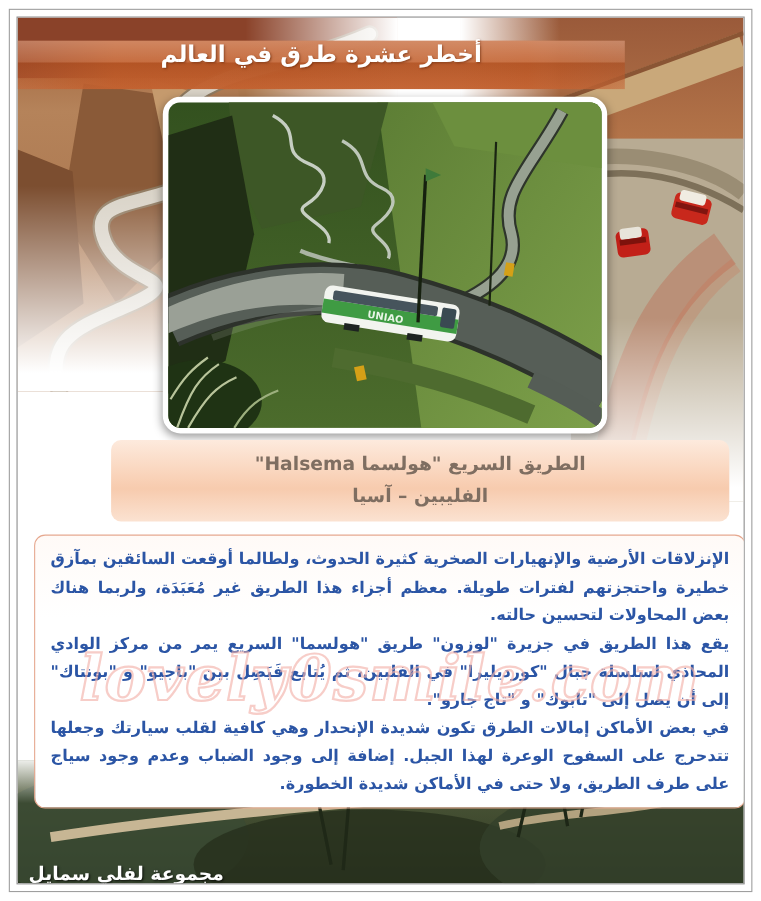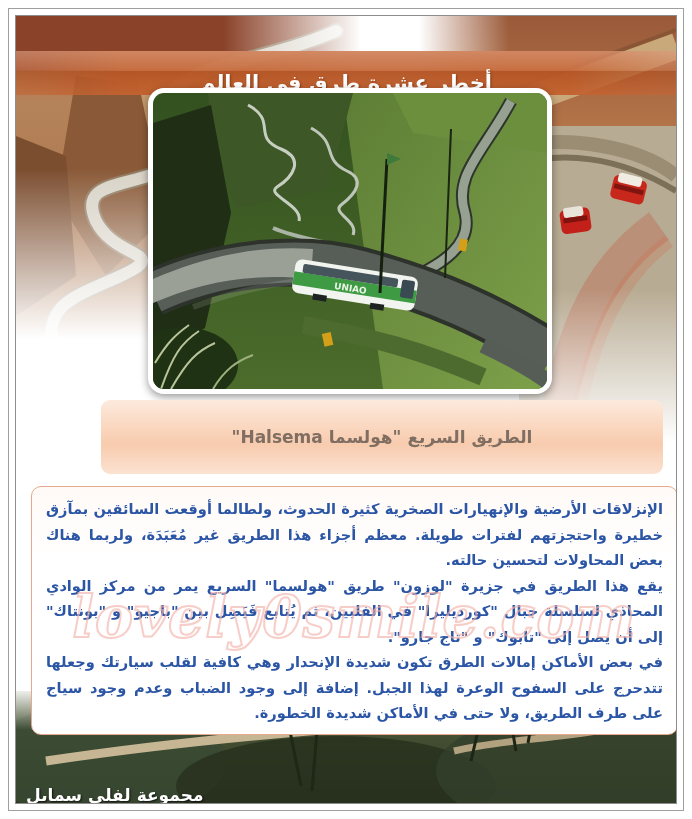--- a/index.html
+++ b/index.html
@@ -6,25 +6,25 @@
   body{width:692px;height:819px;position:relative;font-family:"DejaVu Sans",sans-serif;overflow:hidden;}
   .page-card{position:absolute;left:8px;top:8px;width:674px;height:801px;border:1px solid #9f9f9f;background:#ffffff;}
   .collage{position:absolute;left:6px;top:6px;width:660px;height:787px;border:1px solid #8d8d8d;background:#ffffff;overflow:hidden;}
 
   
   .bg-left{position:absolute;left:0;top:0;width:345px;height:340px;}
   .bg-right{position:absolute;right:0;top:0;width:257px;height:440px;}
   .bg-bottom{position:absolute;left:0;bottom:0;width:660px;height:112px;}
 
   
-  .banner{position:absolute;left:0;top:21px;width:660px;height:44px;
+  .banner{position:absolute;left:0;top:21px;width:552px;height:44px;
     background-image:
       linear-gradient(to bottom, rgba(255,255,255,0.25) 0%, rgba(255,255,255,0.10) 44%, rgba(120,40,5,0.18) 46%, rgba(255,255,255,0.02) 100%),
       linear-gradient(to right, rgba(197,96,47,0.55) 0%, rgba(194,95,44,0.97) 16%, rgba(194,95,44,0.97) 84%, rgba(197,96,47,0.55) 100%);
-    display:flex;align-items:flex-end;justify-content:center;margin-top:14px;}
+    display:flex;align-items:flex-start;justify-content:center;}
   .banner-title{color:#ffffff;font-size:21px;font-weight:bold;direction:rtl;text-shadow:1px 1px 2px rgba(90,30,0,0.55);letter-spacing:0.5px;}
 
   
   .photo-frame{position:absolute;left:132px;top:72px;width:394px;height:296px;background:#ffffff;border:5px solid #ffffff;border-radius:16px;box-shadow:0 3px 9px rgba(0,0,0,0.4);}
   .photo-frame svg{display:block;border-radius:11px;}
 
   
   .subtitle-band{position:absolute;left:85px;top:384px;width:562px;height:74px;border-radius:9px;
     background:linear-gradient(to bottom,#fdeadd 0%,#f9d2b8 46%,#f7cbae 60%,#fbe2d1 100%);
     display:flex;flex-direction:column;align-items:center;justify-content:center;gap:4px;}
@@ -193,20 +193,21 @@
         <rect x="170" y="240" width="9" height="13" fill="#d4a017" transform="rotate(-12 174 246)"></rect>
         <rect x="306" y="146" width="8" height="12" fill="#d4a017" transform="rotate(10 310 152)"></rect>
         <ellipse cx="30" cy="272" rx="55" ry="38" fill="#1f3314"></ellipse>
         <path d="M 8,296 C 20,262 28,250 46,238 M 18,296 C 34,268 44,258 62,250 M 2,270 C 14,250 22,242 36,232" stroke="#b8c49a" stroke-width="2" fill="none"></path>
         <path d="M 60,296 C 72,276 84,268 100,262" stroke="#9db07e" stroke-width="2" fill="none"></path>
       </svg>
     </div>
 
     <div class="subtitle-band">
       <div class="subtitle-line">الطريق السريع "هولسما Halsema"</div>
+      <div class="subtitle-line">الفليبين – آسيا</div>
     </div>
 
     <div class="text-panel">
       <p>الإنزلاقات الأرضية والإنهيارات الصخرية كثيرة الحدوث، ولطالما أوقعت السائقين بمآزق خطيرة واحتجزتهم لفترات طويلة. معظم أجزاء هذا الطريق غير مُعَبَدَة، ولربما هناك بعض المحاولات لتحسين حالته.</p>
       <p>يقع هذا الطريق في جزيرة "لوزون" طريق "هولسما" السريع يمر من مركز الوادي المحاذي لسلسلة جبال "كورديليرا" في الفلبين، ثم يُتابع فَيَصِل بين "باجيو" و "بونتاك" إلى أن يصل إلى "تابوك" و "تاج جارو".</p>
       <p>في بعض الأماكن إمالات الطرق تكون شديدة الإنحدار وهي كافية لقلب سيارتك وجعلها تتدحرج على السفوح الوعرة لهذا الجبل. إضافة إلى وجود الضباب وعدم وجود سياج على طرف الطريق، ولا حتى في الأماكن شديدة الخطورة.</p>
       <div class="watermark">lovely0smile.com</div>
     </div>
 
     <div class="footer">

